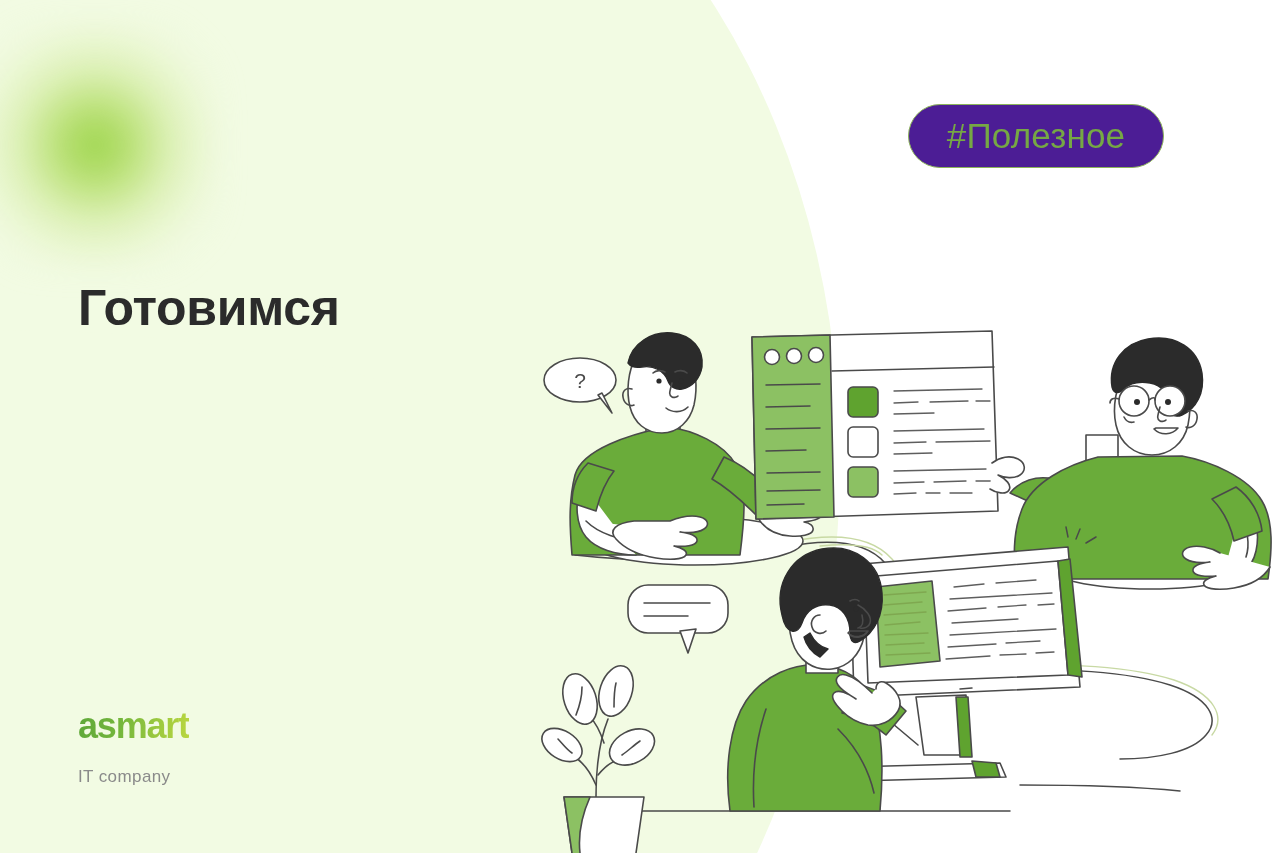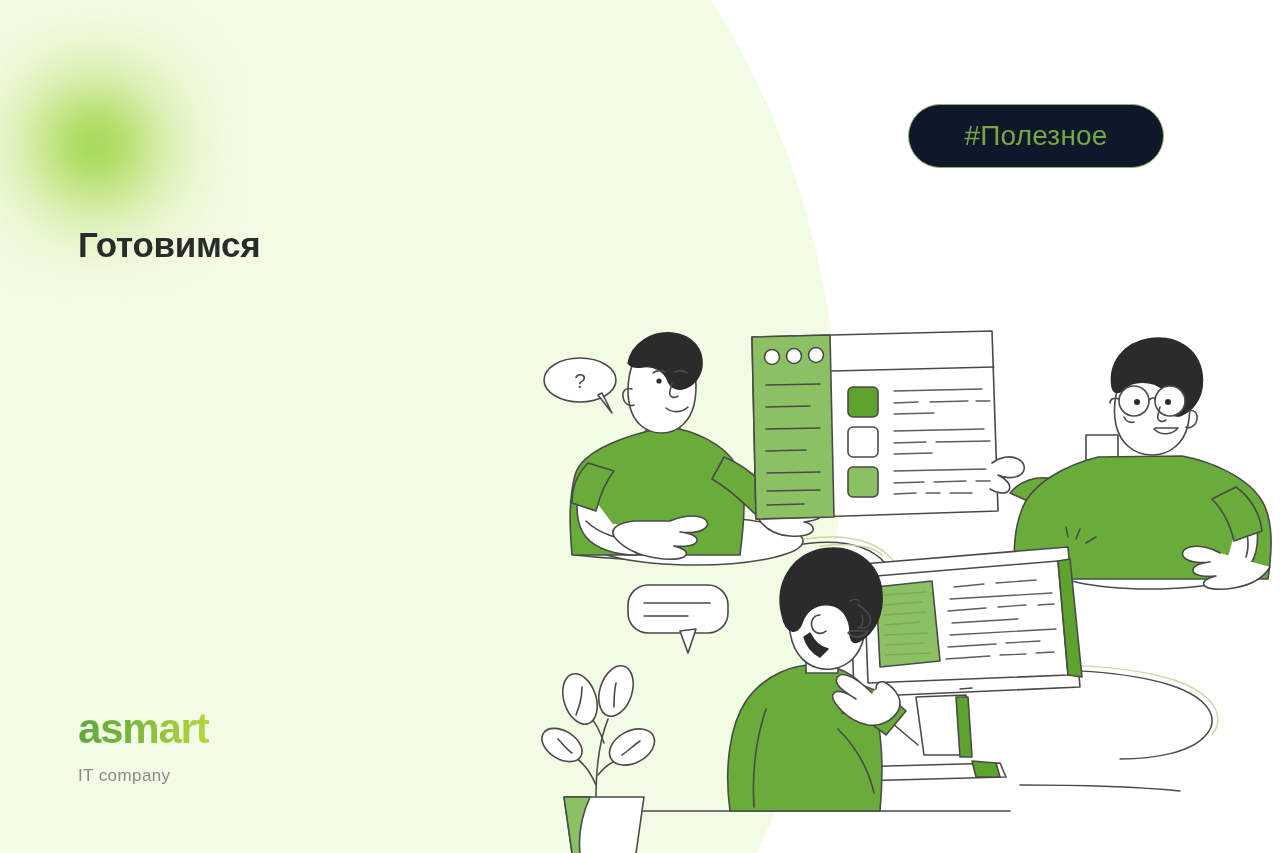--- a/index.html
+++ b/index.html
@@ -47,61 +47,61 @@
        rgba(226,243,190,0.16) 68%,
        rgba(242,251,227,0) 85%);
     filter:blur(14px);
   }
 
   
   .headline{
     position:absolute;
     left:78px;top:98px;
     color:#2B2B2B;
-    font-size:35px;
+    font-size:50px;
     font-weight:bold;
     line-height:1.68;
     letter-spacing:-0.3px;
     white-space:pre;
   }
   .headline .l1{display:block;}
   .headline .l2{display:block;}
 
   
   .badge{
     position:absolute;
     left:908px;top:104px;
     width:256px;height:64px;
     box-sizing:border-box;
     border:1.4px solid #8CB35A;
     border-radius:40px;
-    background:#0f172a;
+    background:#4c1d95;
     display:flex;align-items:center;justify-content:center;
     color:#76A844;
-    font-size:28px;
+    font-size:35px;
     letter-spacing:0.2px;
   }
 
   
   .logo{
     position:absolute;
     left:78px;top:708px;
   }
   .logo-word{
-    font-size:42px;
+    font-size:36px;
     font-weight:bold;
     letter-spacing:-1.2px;
     line-height:1;
     background:linear-gradient(95deg,#5FA83A 0%,#74B63C 38%,#9CC93F 72%,#B9D640 100%);
     -webkit-background-clip:text;
     background-clip:text;
     color:transparent;
   }
   .logo-sub{
-    margin-top:16px;
+    margin-top:23px;
     font-size:17px;
     color:#8A8A8A;
     letter-spacing:0.4px;
   }
 
   
   .illo{
     position:absolute;
     left:520px;top:315px;
     width:760px;height:540px;

